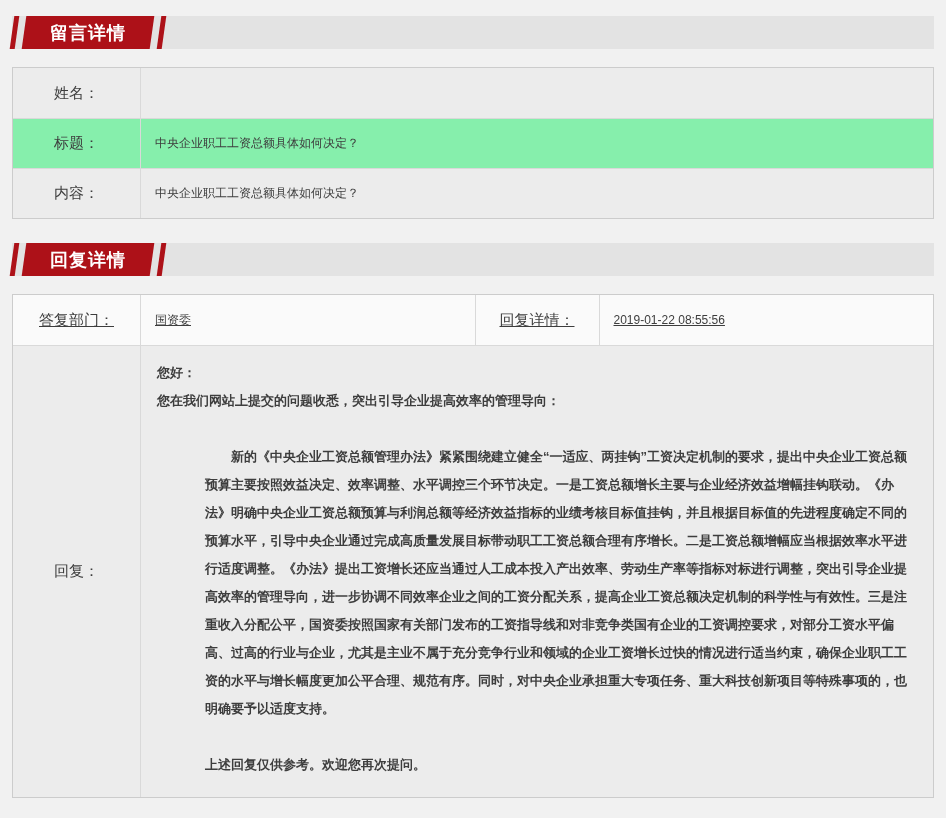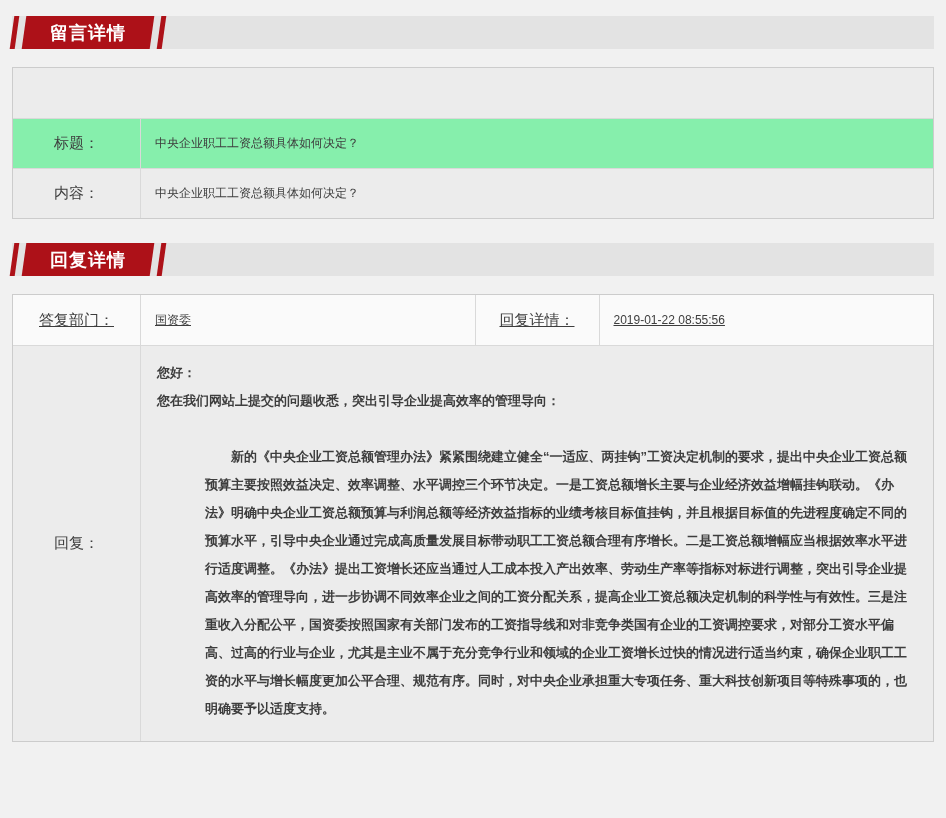--- a/index.html
+++ b/index.html
@@ -98,20 +98,21 @@
   <div class="section-header">
     <div class="accent-bar left"></div>
     <div class="title-badge">
       <span>留言详情</span>
     </div>
     <div class="accent-bar right"></div>
   </div>
 
   <div class="detail-table">
     <div class="d-row bg-gray">
+      <div class="d-label">姓名：</div>
       <div class="d-value"></div>
     </div>
     <div class="d-row bg-light">
       <div class="d-label">标题：</div>
       <div class="d-value">中央企业职工工资总额具体如何决定？</div>
     </div>
     <div class="d-row bg-gray">
       <div class="d-label">内容：</div>
       <div class="d-value">中央企业职工工资总额具体如何决定？</div>
     </div>
@@ -131,17 +132,18 @@
       <div class="d-value">国资委</div>
       <div class="d-label mid">回复详情：</div>
       <div class="d-value">2019-01-22 08:55:56</div>
     </div>
     <div class="d-row reply-row">
       <div class="d-label">回复：</div>
       <div class="reply-content">
         <p>您好：</p>
         <p>您在我们网站上提交的问题收悉，突出引导企业提高效率的管理导向：</p>
         <p class="spaced indent">新的《中央企业工资总额管理办法》紧紧围绕建立健全“一适应、两挂钩”工资决定机制的要求，提出中央企业工资总额预算主要按照效益决定、效率调整、水平调控三个环节决定。一是工资总额增长主要与企业经济效益增幅挂钩联动。《办法》明确中央企业工资总额预算与利润总额等经济效益指标的业绩考核目标值挂钩，并且根据目标值的先进程度确定不同的预算水平，引导中央企业通过完成高质量发展目标带动职工工资总额合理有序增长。二是工资总额增幅应当根据效率水平进行适度调整。《办法》提出工资增长还应当通过人工成本投入产出效率、劳动生产率等指标对标进行调整，突出引导企业提高效率的管理导向，进一步协调不同效率企业之间的工资分配关系，提高企业工资总额决定机制的科学性与有效性。三是注重收入分配公平，国资委按照国家有关部门发布的工资指导线和对非竞争类国有企业的工资调控要求，对部分工资水平偏高、过高的行业与企业，尤其是主业不属于充分竞争行业和领域的企业工资增长过快的情况进行适当约束，确保企业职工工资的水平与增长幅度更加公平合理、规范有序。同时，对中央企业承担重大专项任务、重大科技创新项目等特殊事项的，也明确要予以适度支持。</p>
+        <p class="spaced">上述回复仅供参考。欢迎您再次提问。</p>
       </div>
     </div>
   </div>
 
 </div>
 
 </body></html>

